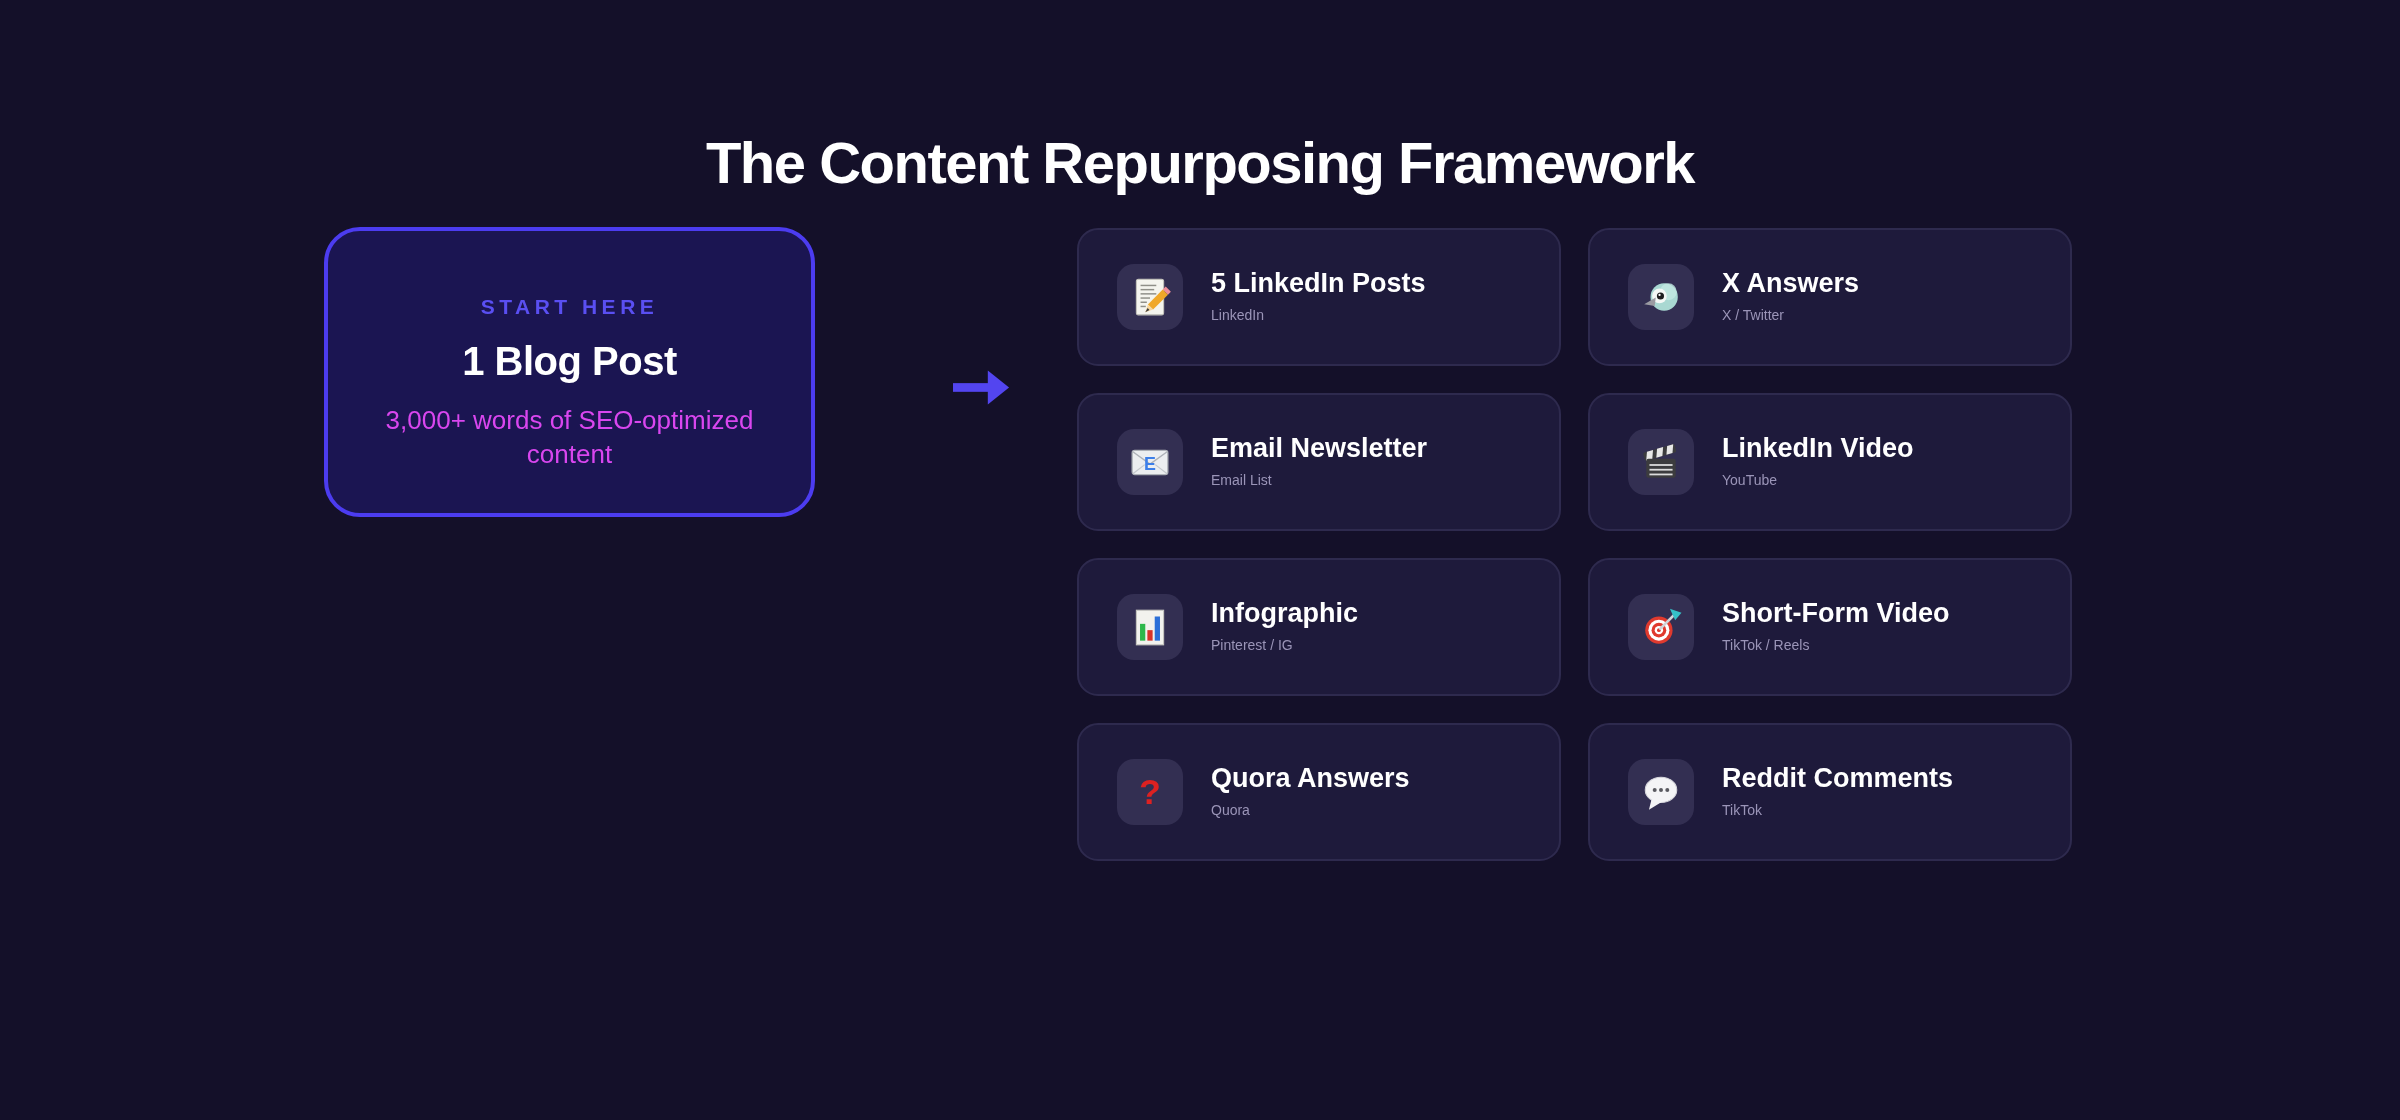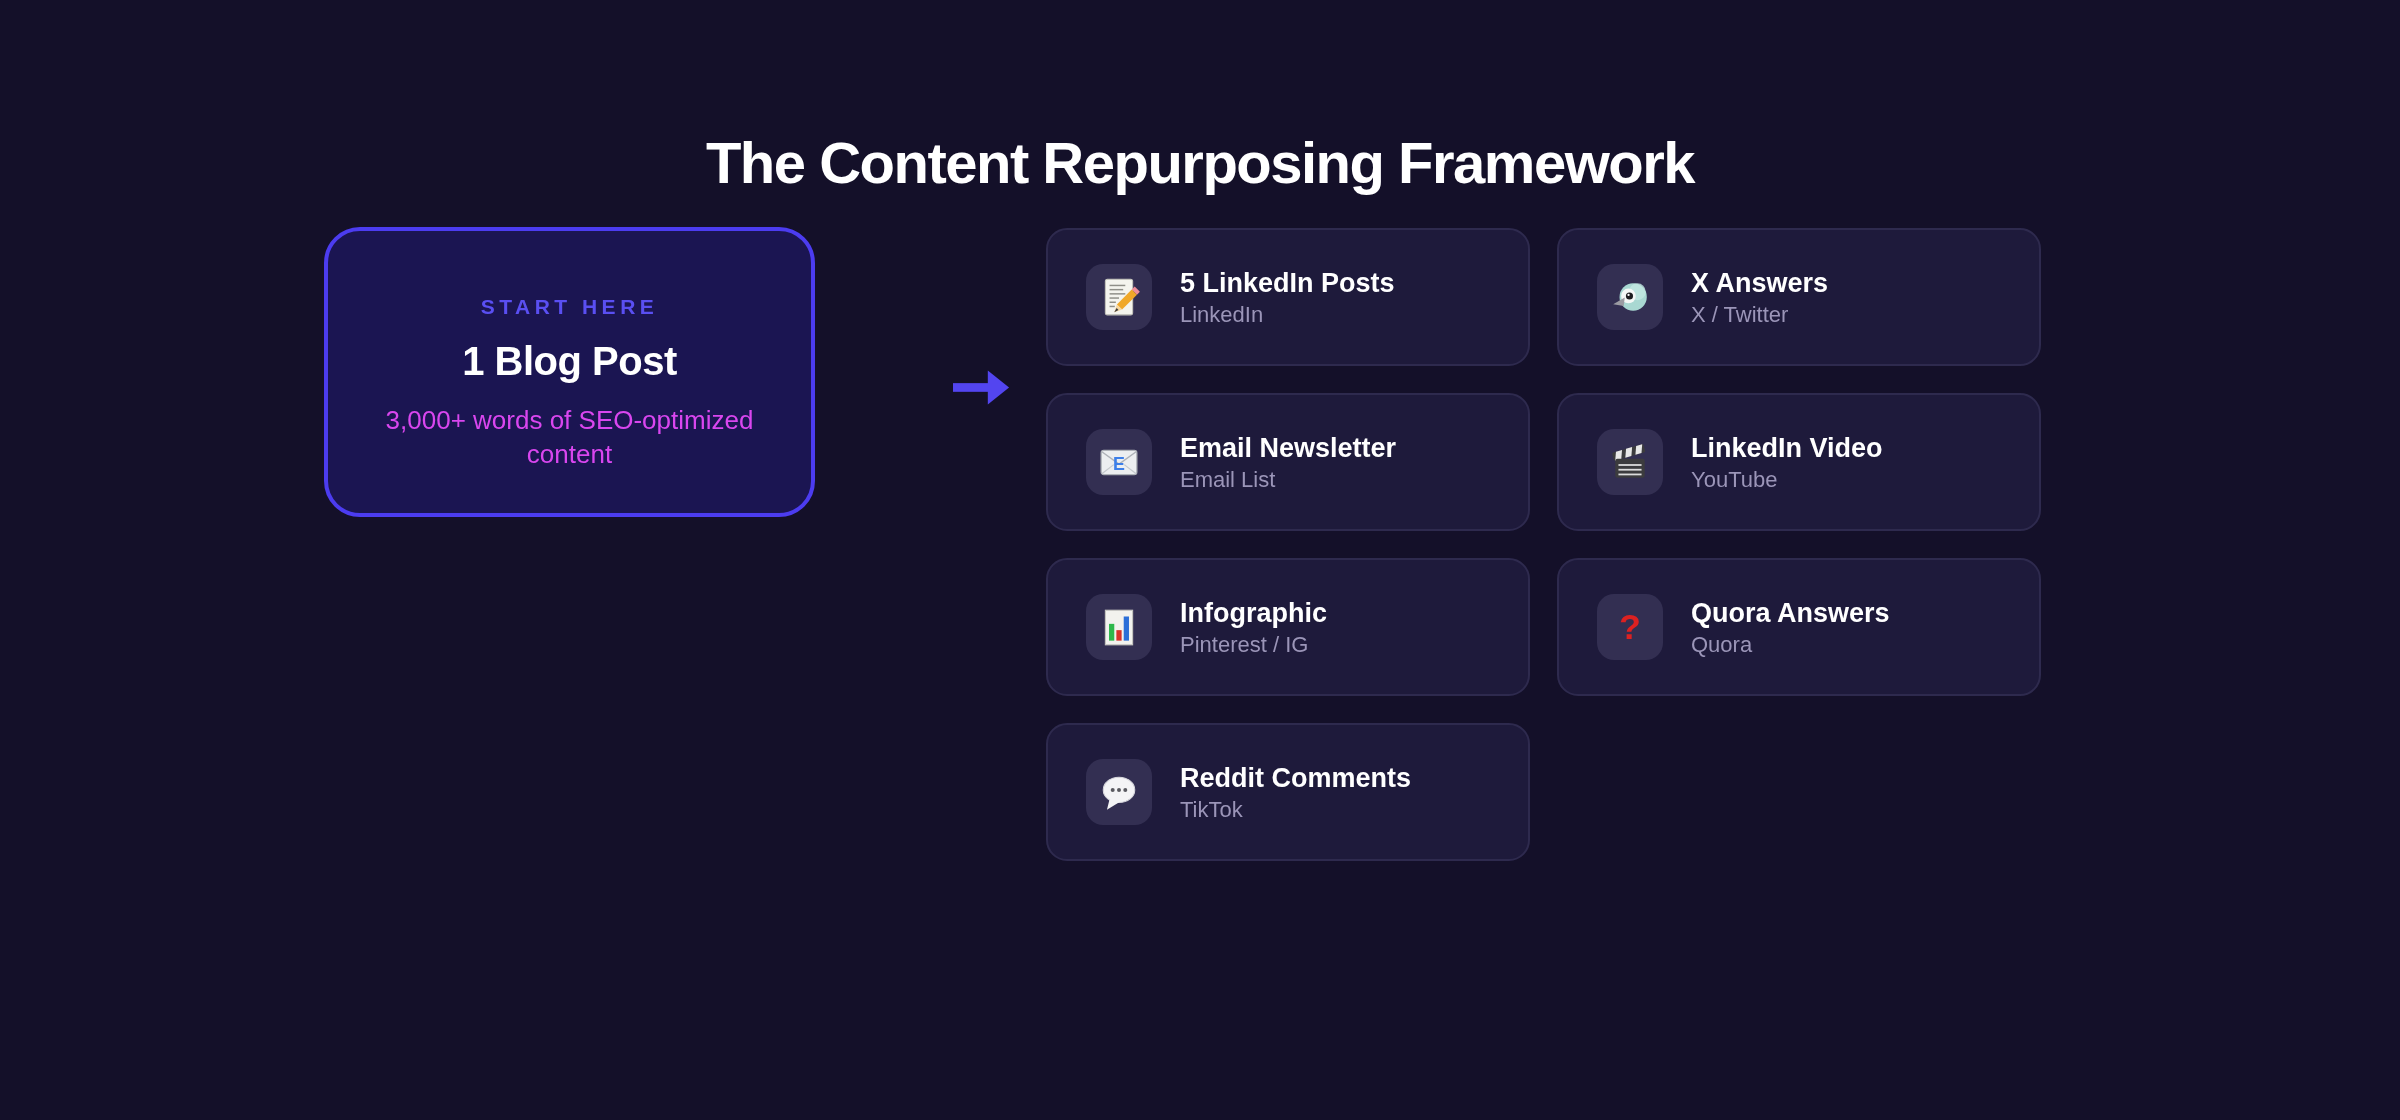--- a/index.html
+++ b/index.html
@@ -17,31 +17,31 @@
   .source-eyebrow{margin-top:63px;font-size:21px;font-weight:700;letter-spacing:4.5px;
     color:#5a4ff2;line-height:25px;}
   .source-title{margin-top:18px;font-size:40px;font-weight:800;color:#ffffff;line-height:48px;
     letter-spacing:-0.5px;}
   .source-desc{margin:18px auto 0;width:460px;font-size:26px;color:#d946ef;line-height:34px;}
 
   
   .flow-arrow{position:absolute;left:953px;top:365px;width:58px;height:44px;}
 
   
-  .cards-grid{position:absolute;left:1046px;top:228px;width:995px;
+  .cards-grid{position:absolute;left:1077px;top:228px;width:995px;
     display:grid;grid-template-columns:484px 484px;grid-auto-rows:138px;
     column-gap:27px;row-gap:27px;}
   .card{box-sizing:border-box;background:#1e1a3b;border:2px solid #2e2a4e;border-radius:21px;
     display:flex;align-items:center;padding-left:38px;}
   .icon-box{width:66px;height:66px;border-radius:17px;background:#332f52;flex:0 0 auto;
     display:flex;align-items:center;justify-content:center;}
   .icon-box svg{width:42px;height:42px;display:block;}
   .card-text{margin-left:28px;display:flex;flex-direction:column;gap:3px;}
   .card-title{font-size:27px;font-weight:700;color:#ffffff;line-height:32px;}
-  .card-platform{font-size:22px;color:#9b95b8;line-height:26px;}
+  .card-platform{font-size:14px;color:#9b95b8;line-height:26px;}
 </style>
 </head>
 <body>
 
 <div class="stage">
 
   <h1 class="page-title">The Content Repurposing Framework</h1>
 
   <div class="source-box">
     <div class="source-eyebrow">START HERE</div>
@@ -144,20 +144,37 @@
           <rect x="17.5" y="23" width="5" height="10" fill="#d8332a"></rect>
           <rect x="24.5" y="10" width="5" height="23" fill="#2b6fd8"></rect>
         </svg>
       </div>
       <div class="card-text">
         <div class="card-title">Infographic</div>
         <div class="card-platform">Pinterest / IG</div>
       </div>
     </div>
 
+    <div class="card">
+      <div class="icon-box">
+        <svg viewBox="0 0 40 40">
+          <circle cx="18" cy="23" r="13" fill="#e03a2e"></circle>
+          <circle cx="18" cy="23" r="10" fill="#ffffff"></circle>
+          <circle cx="18" cy="23" r="7" fill="#e03a2e"></circle>
+          <circle cx="18" cy="23" r="4" fill="#ffffff"></circle>
+          <circle cx="18" cy="23" r="1.8" fill="#e03a2e"></circle>
+          <line x1="33" y1="8" x2="18.5" y2="22.5" stroke="#cfd4d8" stroke-width="2.6"></line>
+          <polygon points="28.5,2.5 39.5,6.5 33.5,13.5" fill="#35c0c8"></polygon>
+        </svg>
+      </div>
+      <div class="card-text">
+        <div class="card-title">Short-Form Video</div>
+        <div class="card-platform">TikTok / Reels</div>
+      </div>
+    </div>
 
     <div class="card">
       <div class="icon-box">
         <svg viewBox="0 0 40 40">
           <text x="20" y="31" text-anchor="middle" font-size="34" font-weight="bold" fill="#dd2121" font-family="'Liberation Sans',sans-serif">?</text>
         </svg>
       </div>
       <div class="card-text">
         <div class="card-title">Quora Answers</div>
         <div class="card-platform">Quora</div>

